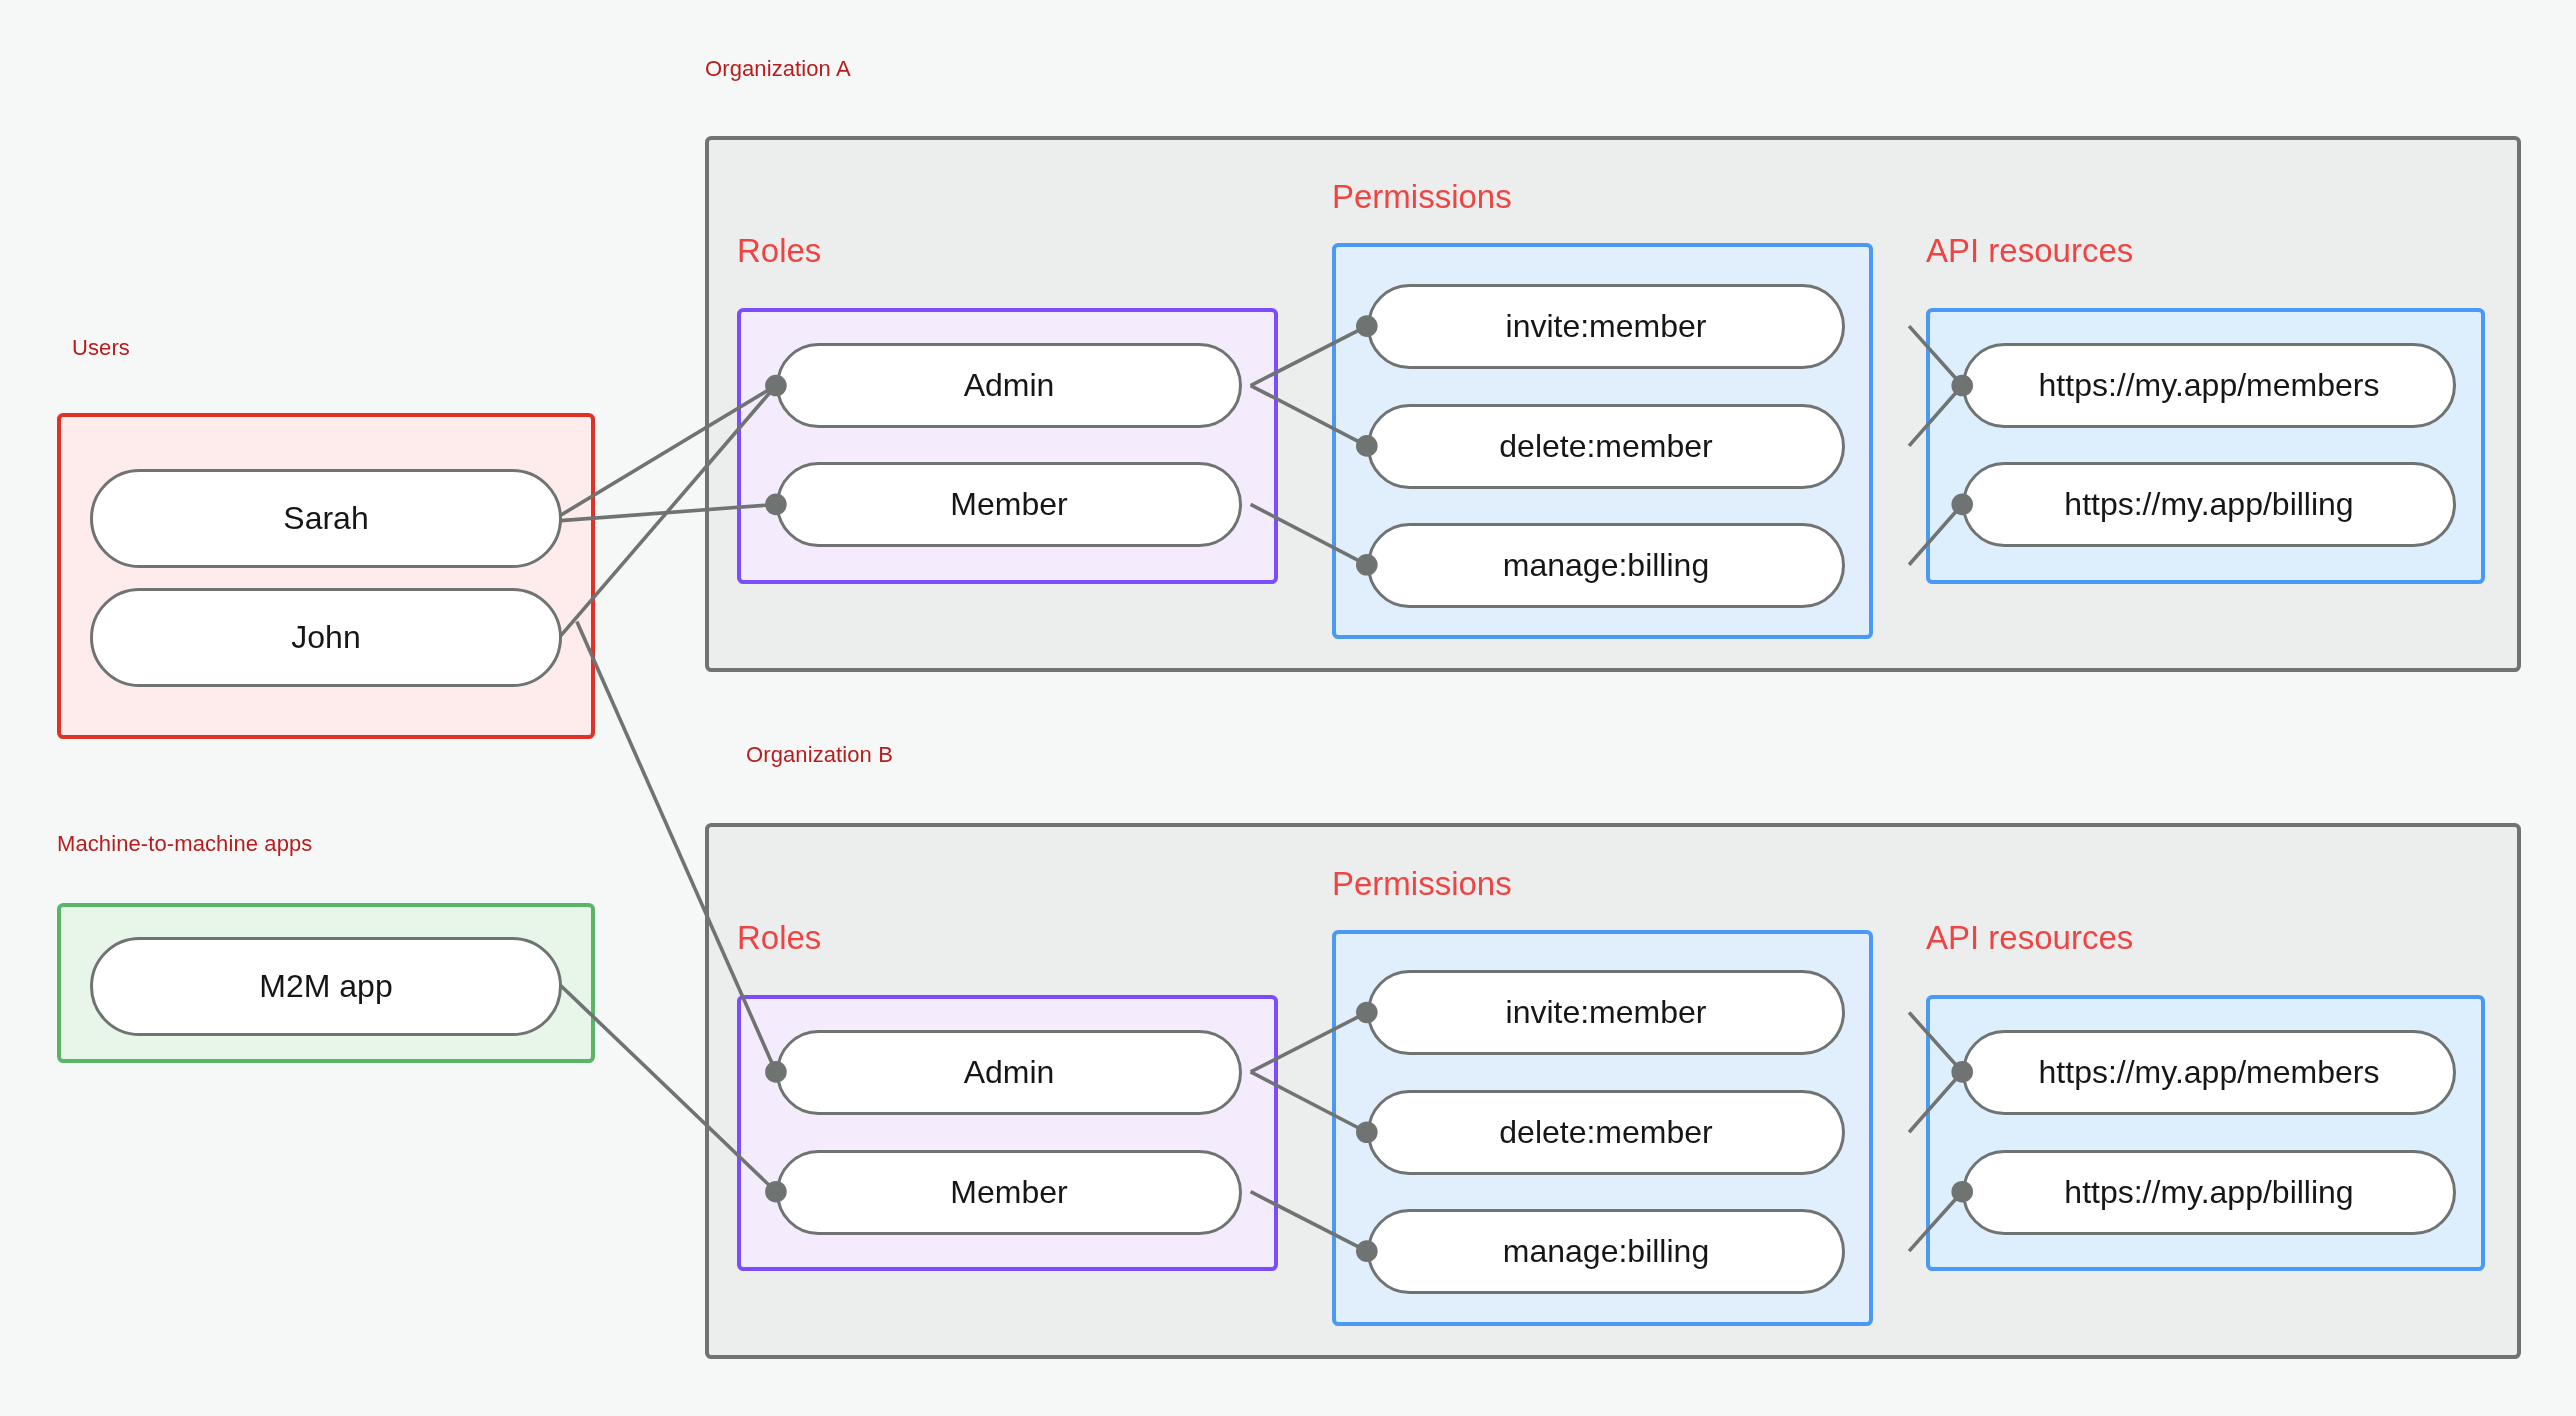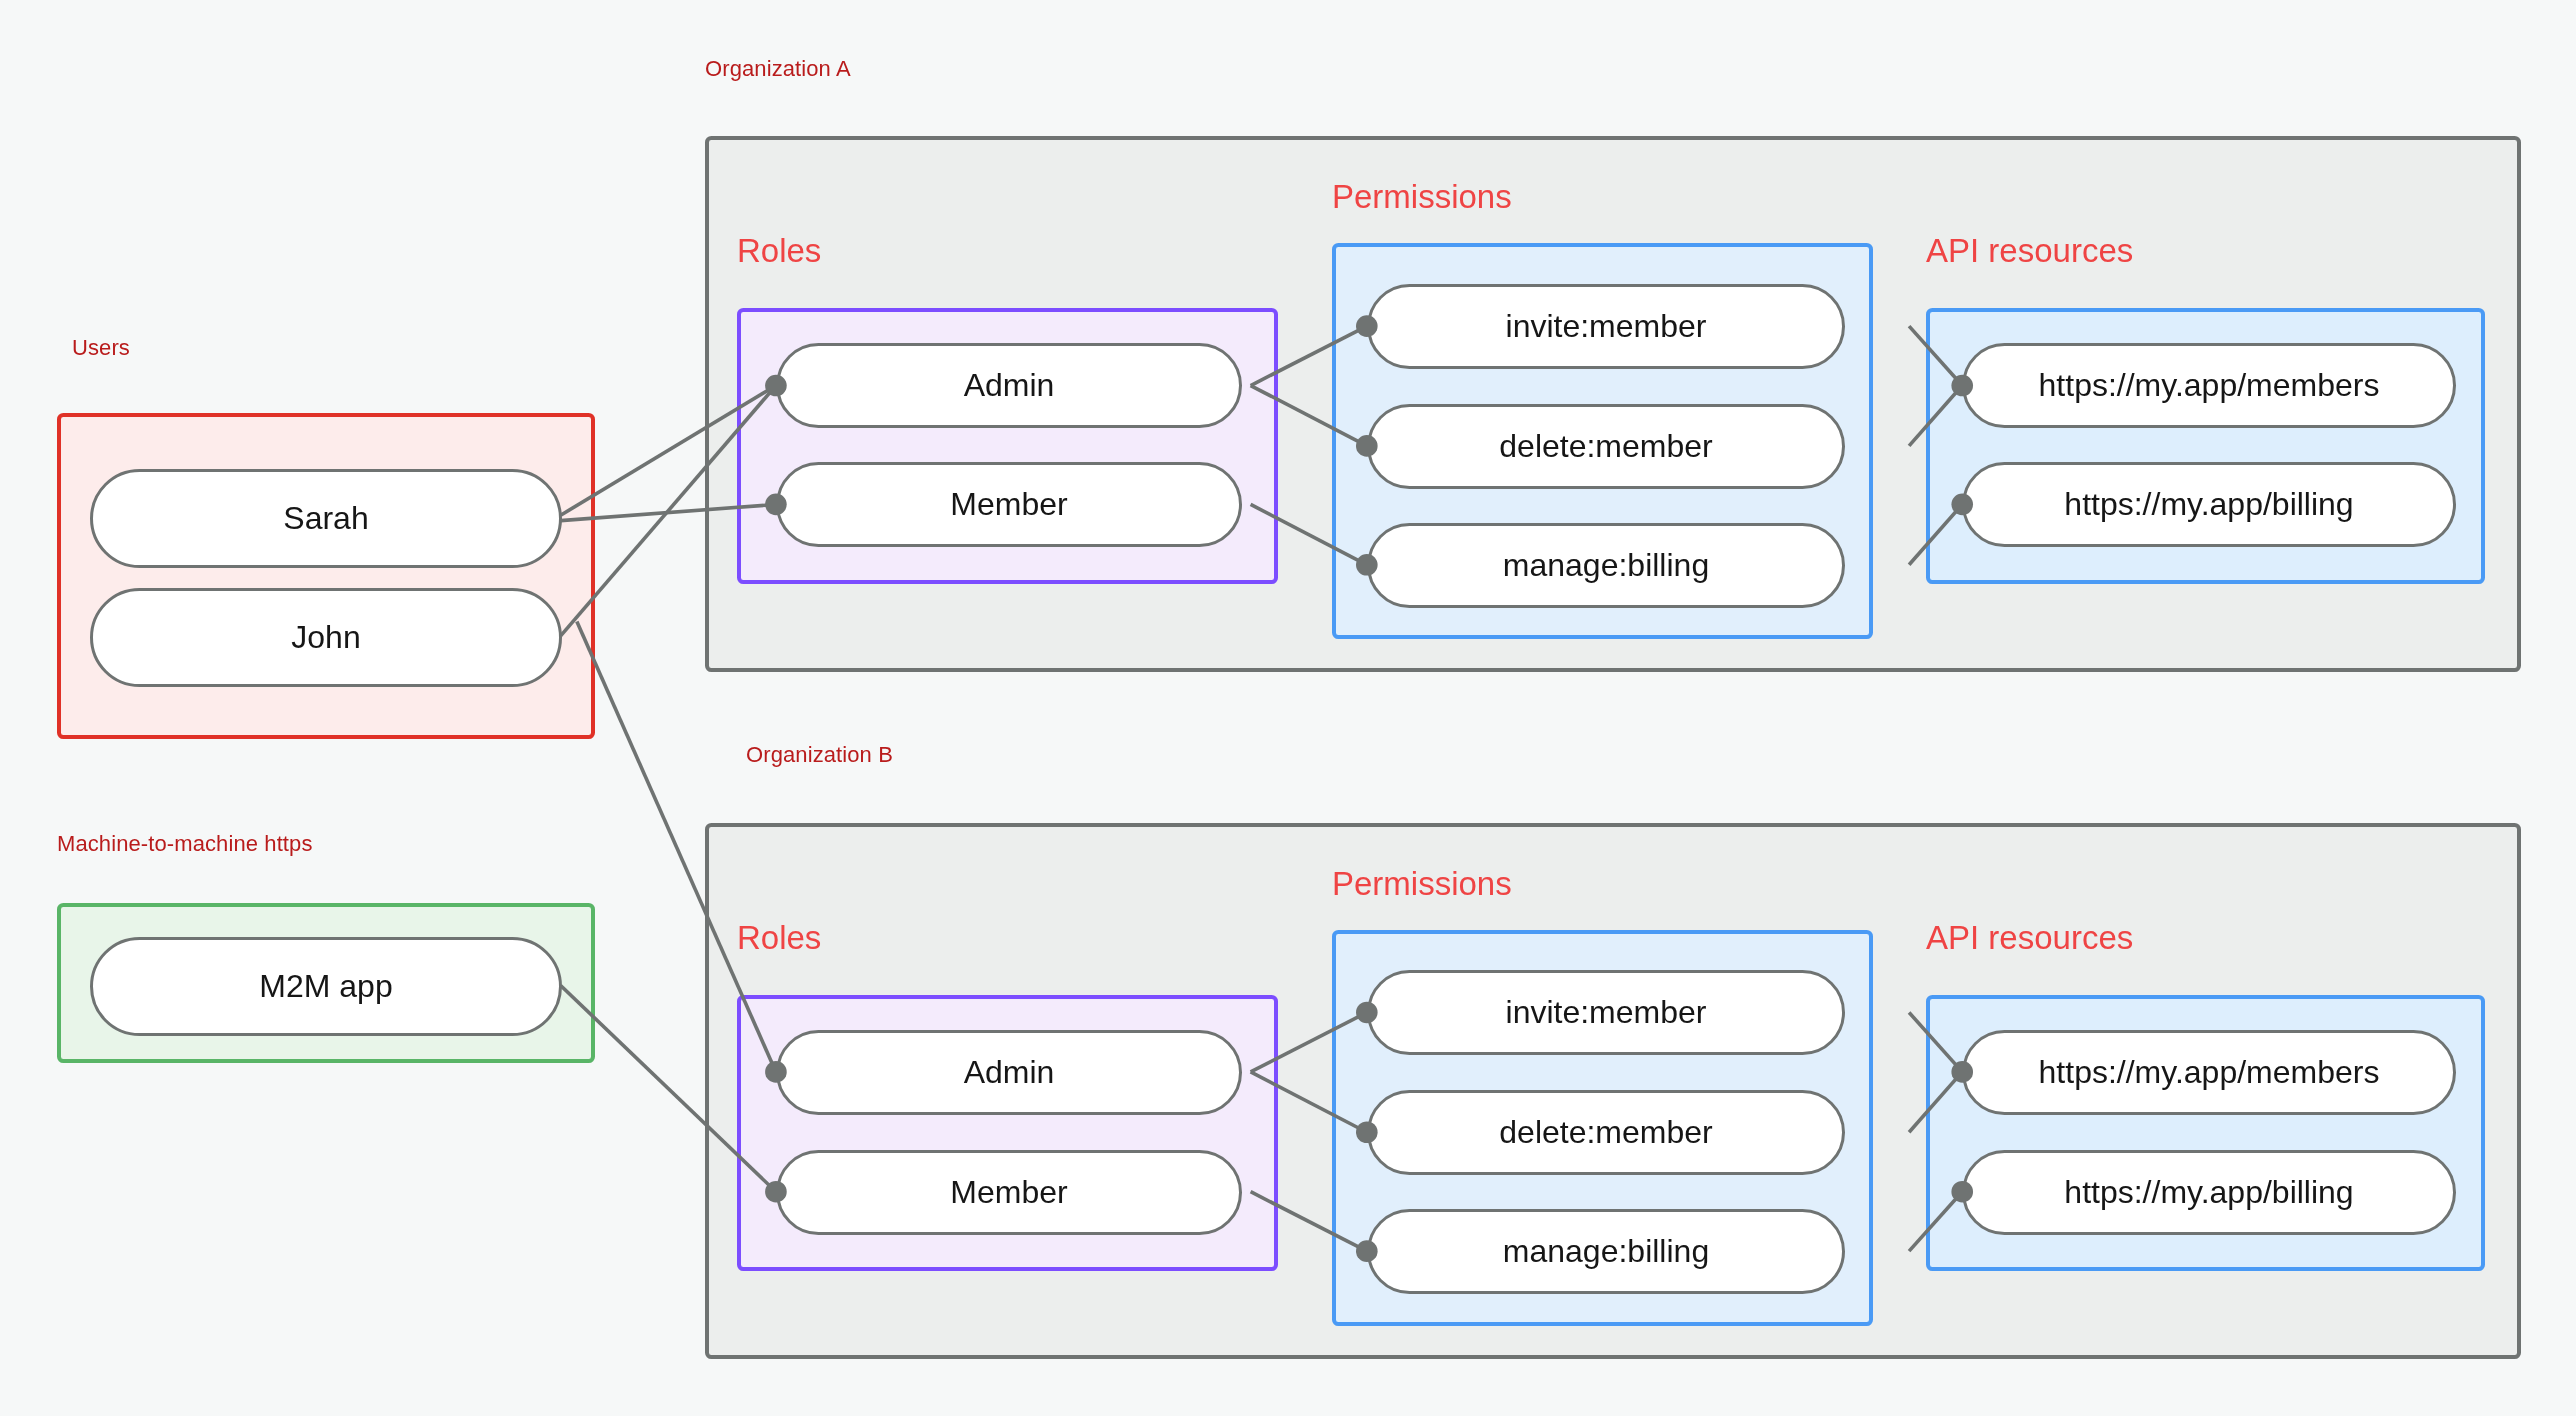--- a/index.html
+++ b/index.html
@@ -148,21 +148,21 @@
       <circle cx="2178" cy="1190" r="12"></circle>
       <circle cx="2178" cy="1323" r="12"></circle>
     </g>
   </svg>
 
   <div class="grp-label" style="left:72px; top:335px;">Users</div>
   <div class="container-box users-box" style="left:57px; top:413px; width:538px; height:326px;"></div>
   <div class="pill" style="left:90px; top:588px; width:472px; height:99px;">John</div>
   <div class="pill" style="left:90px; top:469px; width:472px; height:99px;">Sarah</div>
 
-  <div class="grp-label" style="left:57px; top:831px;">Machine-to-machine https</div>
+  <div class="grp-label" style="left:57px; top:831px;">Machine-to-machine apps</div>
   <div class="container-box m2m-box" style="left:57px; top:903px; width:538px; height:160px;"></div>
   <div class="pill" style="left:90px; top:937px; width:472px; height:99px;">M2M app</div>
 
   <div class="grp-label" style="left:705px; top:56px;">Organization A</div>
   <div class="container-box org-box" style="left:705px; top:136px; width:1816px; height:536px;"></div>
 
   <div class="sub-label" style="left:737px; top:232px;">Roles</div>
   <div class="container-box roles-box" style="left:737px; top:308px; width:541px; height:276px;"></div>
   <div class="pill" style="left:776px; top:343px; width:466px; height:85px;">Admin</div>
   <div class="pill" style="left:776px; top:462px; width:466px; height:85px;">Member</div>

